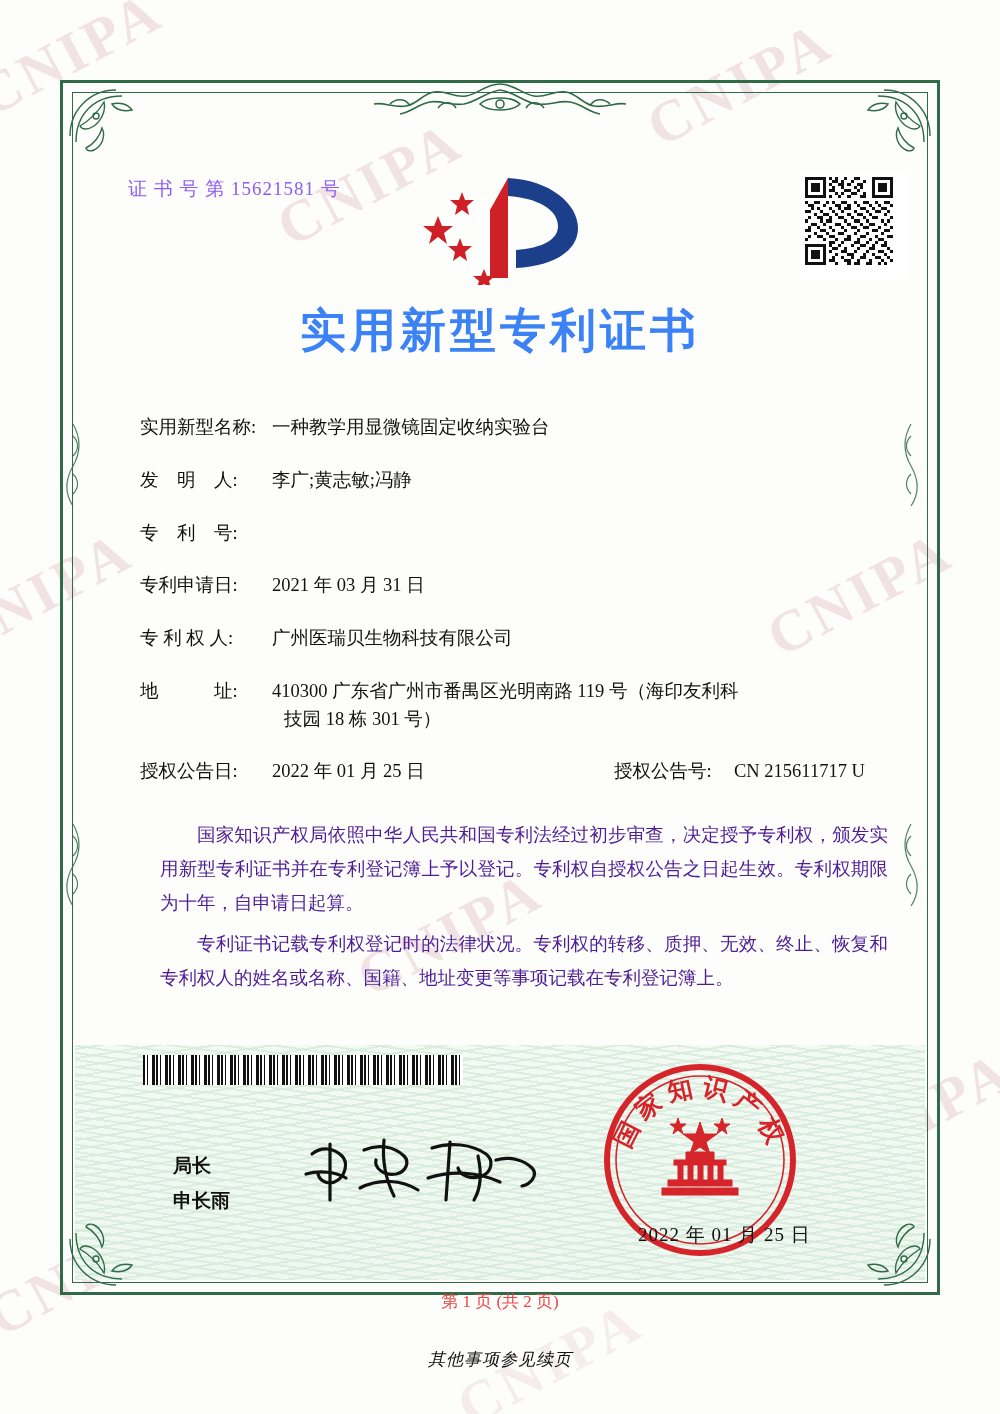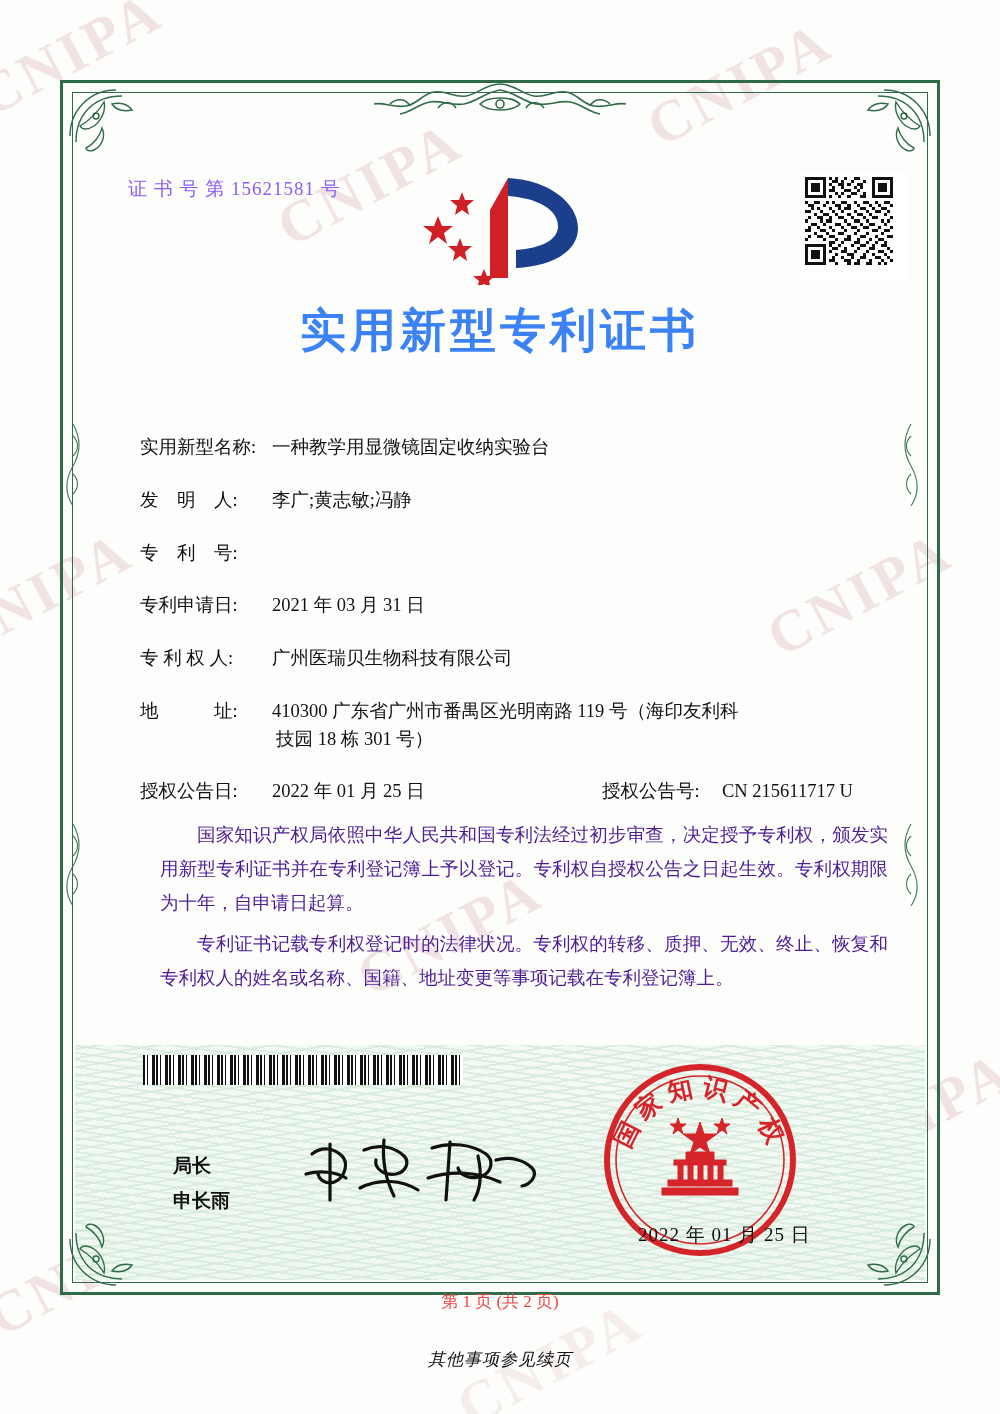--- a/index.html
+++ b/index.html
@@ -144,41 +144,41 @@
     font-family: "DejaVu Sans", sans-serif;
     font-weight: 700;
     font-size: 46px;
     letter-spacing: 4px;
     color: #3b82f6;
   }
 
   
   .fields {
     position: absolute;
-    left: 140px; top: 434px;
+    left: 140px; top: 414px;
     width: 730px;
     font-family: "Liberation Serif", serif;
     font-size: 18.5px;
     color: #111;
   }
   .row {
     display: flex;
     align-items: baseline;
     margin-bottom: 25px;
     line-height: 1.5;
   }
   .row .label {
     width: 132px;
     flex: 0 0 132px;
     white-space: nowrap;
   }
   .row .val { flex: 1; }
-  .row .val .l2 { display:block; margin-left: 4px; }
+  .row .val .l2 { display:block; margin-left: 12px; }
   .row.two .val { flex: 0 0 auto; width: 330px; }
-  .row.two .label2 { width: 120px; flex: 0 0 120px; white-space: nowrap; }
+  .row.two .label2 { width: 120px; flex: 0 0 120px; white-space: nowrap; margin-left: 12px; }
 
   
   .paras {
     position: absolute;
     left: 140px; top: 820px;
     width: 728px;
     font-family: Liberation Mono, monospace;
     font-size: 18.5px;
     line-height: 1.85;
     color: #4c1d95;

